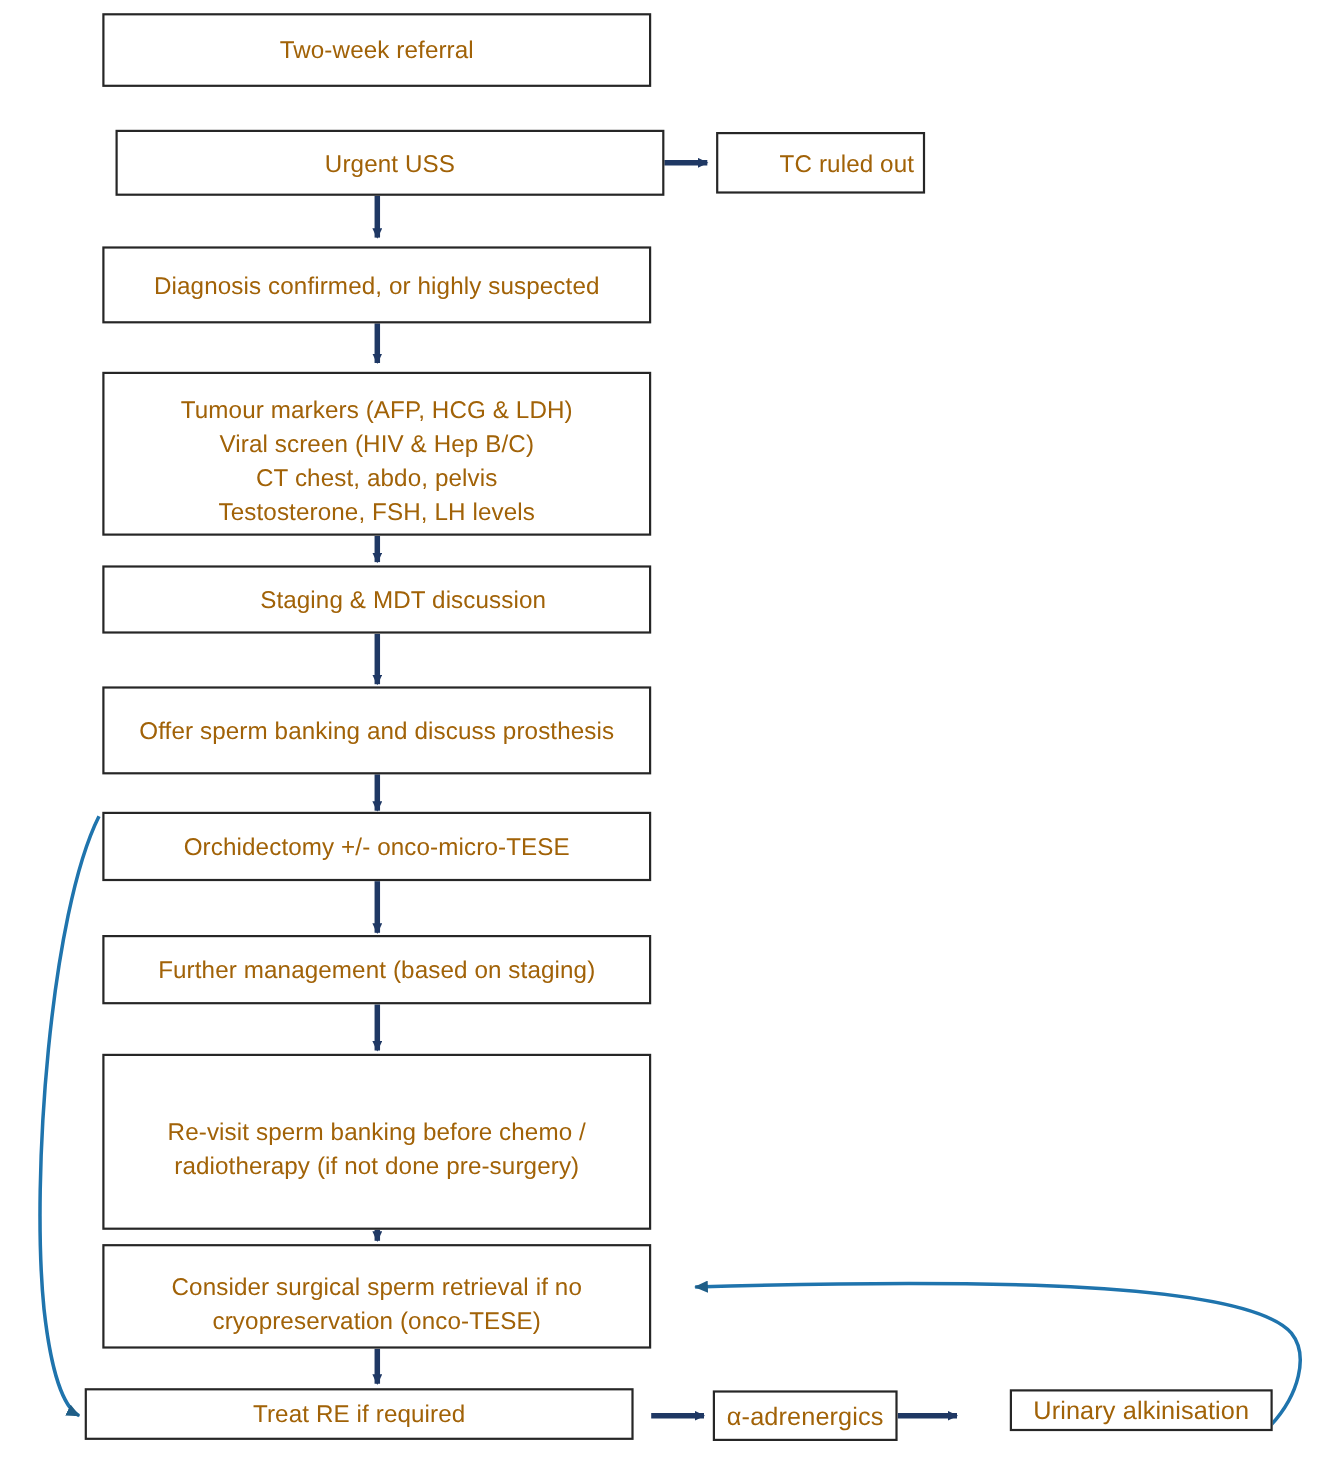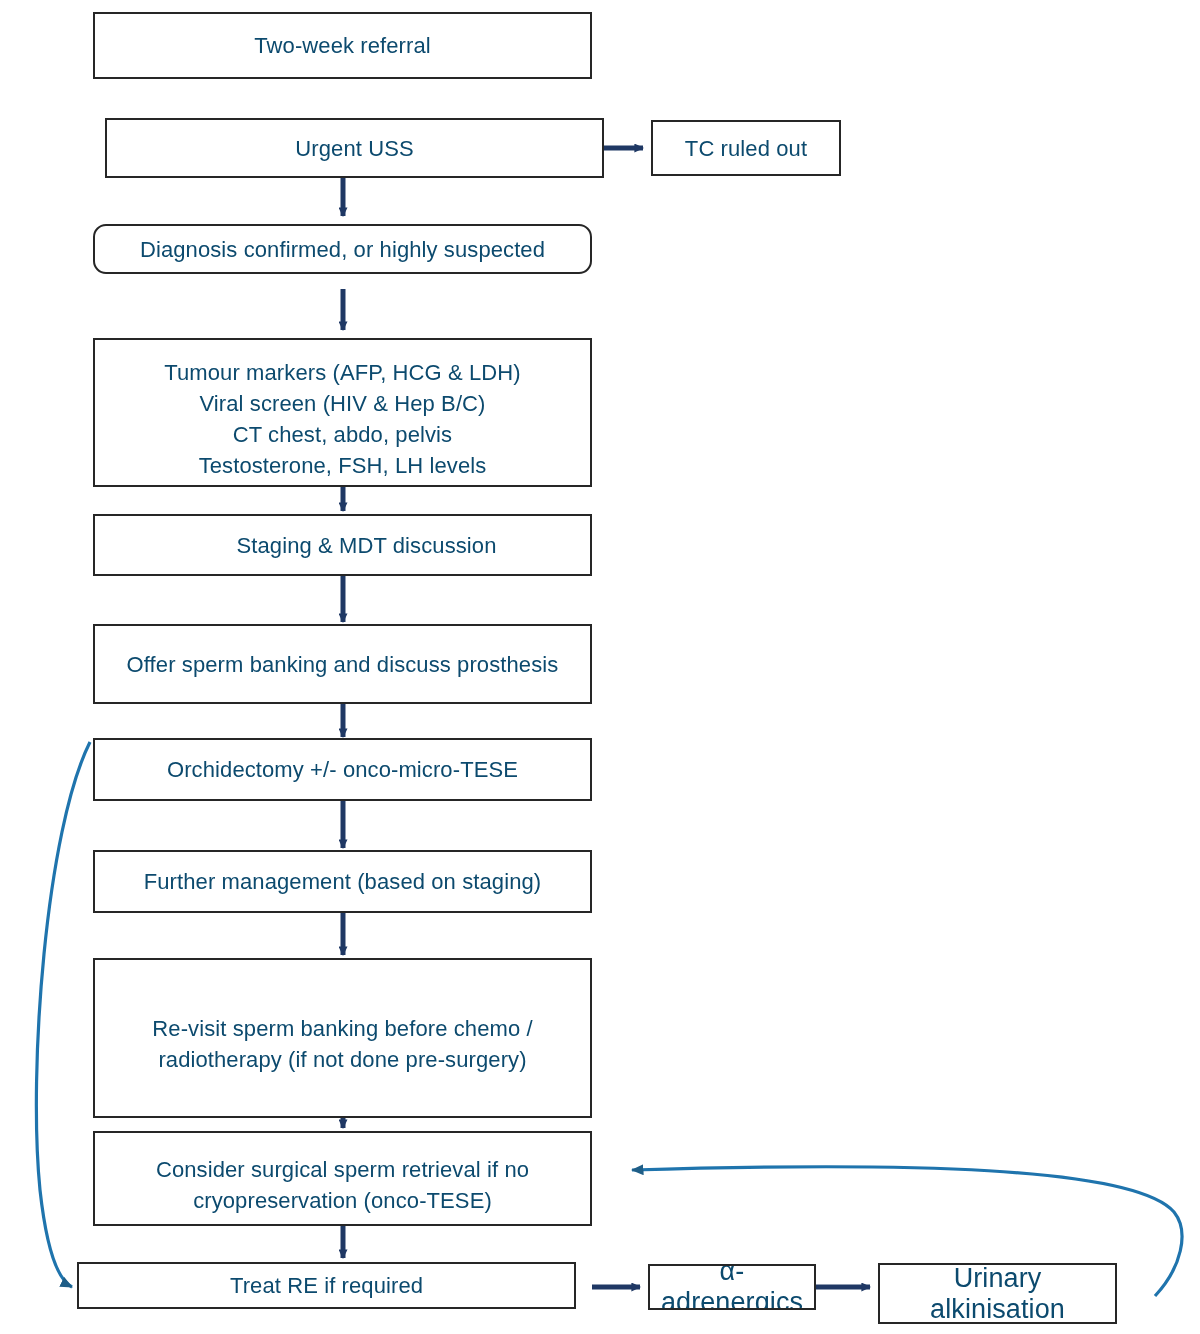--- a/index.html
+++ b/index.html
@@ -39,29 +39,29 @@
   }
   .node.vcenter {
     align-items: center;
   }
   .node-label {
     display: block;
     text-align: center;
     font-size: 22px;
     line-height: 31px;
     letter-spacing: 0.1px;
-    color: #0c4a6e;
+    color: #a16207;
     white-space: pre-line;
     padding: 0 8px;
   }
   .node.pad-top .node-label {
     padding-top: 12px;
   }
   .node-label.small {
-    font-size: 27px;
+    font-size: 23px;
   }
 </style>
 </head>
 <body>
 
 <div id="chart-root">
 
   <svg id="connector-layer" viewBox="0 0 1200 1334">
     <defs>
       <marker id="arrow-navy" markerWidth="10" markerHeight="9" refX="8.6" refY="4.5" orient="auto" markerUnits="userSpaceOnUse">
@@ -102,25 +102,25 @@
   </svg>
 
   <div class="node vcenter" style="left:93px; top:12px; width:499px; height:67px;">
     <span class="node-label">Two-week referral</span>
   </div>
 
   <div class="node vcenter" style="left:93px; top:118px; width:499px; height:60px;margin-left:12px;">
     <span class="node-label">Urgent USS</span>
   </div>
 
-  <div class="node vcenter" style="left:651px; top:120px; width:190px; height:56px;">
+  <div class="node vcenter" style="left:651px; top:120px; width:190px; height:56px;justify-content:flex-end;">
     <span class="node-label">TC ruled out</span>
   </div>
 
-  <div class="node vcenter" style="left:93px; top:224px; width:499px; height:50px;border-radius:13px;">
+  <div class="node vcenter" style="left:93px; top:224px; width:499px; height:70px;">
     <span class="node-label">Diagnosis confirmed, or highly suspected</span>
   </div>
 
   <div class="node pad-top" style="left:93px; top:338px; width:499px; height:149px;">
     <span class="node-label">Tumour markers (AFP, HCG &amp; LDH)
 Viral screen (HIV &amp; Hep B/C)
 CT chest, abdo, pelvis
 Testosterone, FSH, LH levels</span>
   </div>
 
@@ -151,17 +151,17 @@
   </div>
 
   <div class="node vcenter" style="left:77px; top:1262px; width:499px; height:47px;">
     <span class="node-label">Treat RE if required</span>
   </div>
 
   <div class="node vcenter" style="left:648px; top:1264px; width:168px; height:46px;">
     <span class="node-label small">α-adrenergics</span>
   </div>
 
-  <div class="node vcenter" style="left:878px; top:1263px; width:239px; height:61px;">
+  <div class="node vcenter" style="left:918px; top:1263px; width:239px; height:38px;">
     <span class="node-label small">Urinary alkinisation</span>
   </div>
 
 </div>
 
 </body></html>

